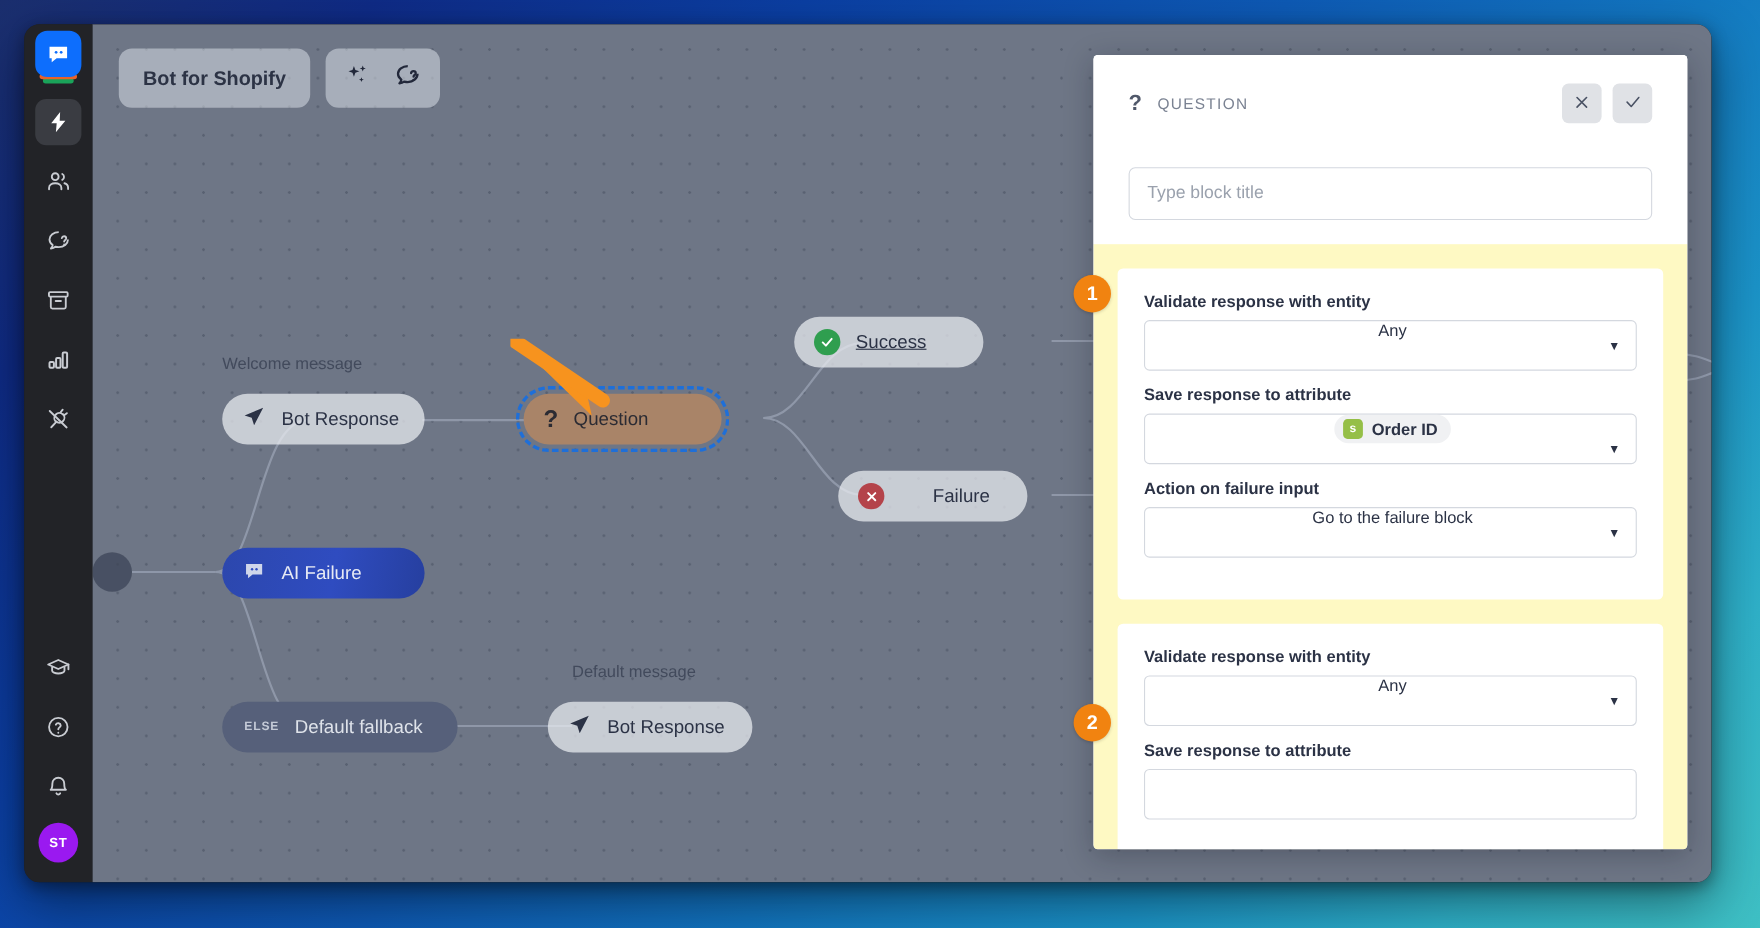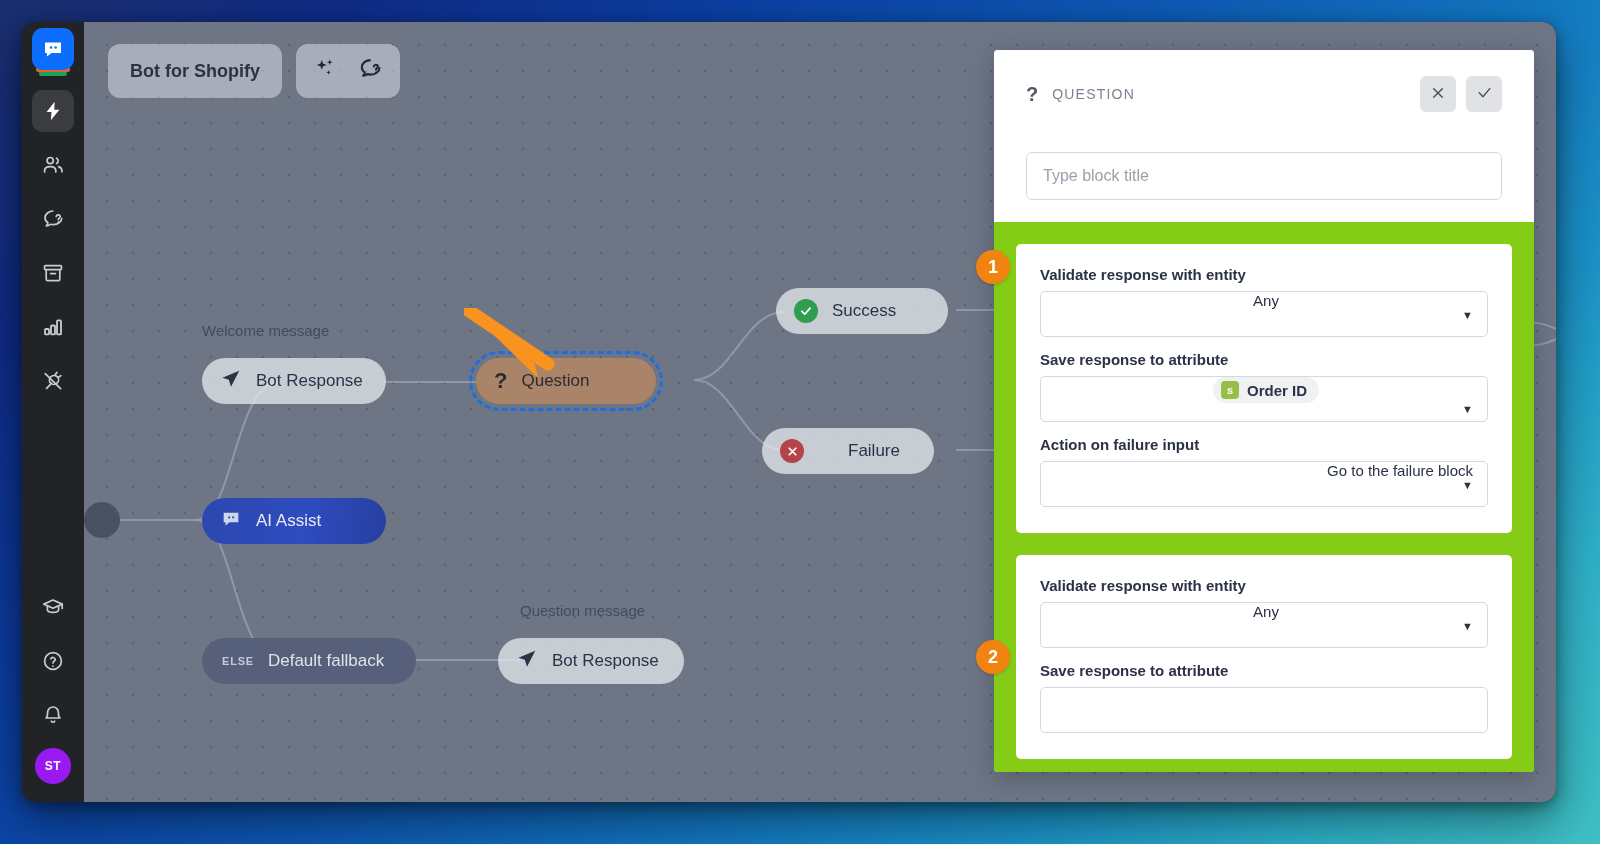--- a/index.html
+++ b/index.html
@@ -168,21 +168,21 @@
   #title-input {
     width: 100%; height: 48px;
     border: 1px solid #d4d8df; border-radius: 6px;
     padding: 0 16px; font-size: 16px; color: #2b3245;
     font-family: "Liberation Sans", sans-serif;
     outline: none; background: #fff; margin-top: 22px;
   }
   #title-input::placeholder { color: #9aa1ad; }
   #panel-body {
     flex: 1 1 auto;
-    background: #84cc16;
+    background: #fef9c3;
     padding: 0 22px 0 22px;
     overflow: hidden;
     position: relative;
   }
   .card {
     background: #fff;
     border-radius: 5px;
     padding: 22px 24px 26px;
     margin-bottom: 22px;
   }
@@ -194,21 +194,21 @@
     height: 46px; border: 1px solid #d4d8df; border-radius: 5px;
     background: #fff;
     display: flex; align-items: center;
     padding: 0 14px 0 18px;
     font-size: 15px; color: #2b3245;
     margin-bottom: 14px;
     cursor: pointer;
     flex-direction: column;
   }
   .select-box .caret { margin-left: auto; color: #2b3245; font-size: 11px; }
-  .select-box:last-child { margin-bottom: 0; align-items: flex-end; }
+  .select-box:last-child { margin-bottom: 12px; }
   .attr-pill {
     display: inline-flex; align-items: center; gap: 8px;
     background: #f0f1f3; border-radius: 14px;
     padding: 4px 12px 4px 8px;
     font-weight: bold; font-size: 15px; color: #2b3245;
   }
   .shopify-ico {
     width: 18px; height: 18px; border-radius: 4px;
     background: #95bf47;
     display: flex; align-items: center; justify-content: center;
@@ -402,21 +402,21 @@
       <span>Question</span>
     </div>
 
     <div id="pointer-arrow">
       <svg width="120" height="80" viewBox="0 0 120 80">
         <path d="M6 4 L88 58 L70 52 L74 70 Z" fill="#f7931e"></path>
         <path d="M4 2 L84 56" stroke="#f7931e" stroke-width="13" stroke-linecap="round"></path>
       </svg>
     </div>
 
-    <div class="node light" style="left:692px; top:266px; width:172px;">
+    <div class="node light" style="left:638px; top:266px; width:172px;text-decoration:underline;">
       <span class="badge-ico ok">
         <svg width="14" height="14" viewBox="0 0 24 24" fill="none" stroke="#fff" stroke-width="3" stroke-linecap="round" stroke-linejoin="round">
             <path d="M5 12.5 10 17.5 19 7"></path>
           </svg>
       </span>
       <span>Success</span>
     </div>
 
     <div class="node light" style="left:678px; top:406px; width:172px;gap:44px;">
       <span class="badge-ico fail">
@@ -428,29 +428,29 @@
     </div>
 
     <div class="node blue" style="left:118px; top:476px; width:184px;">
       <span>
         <svg width="22" height="22" viewBox="0 0 24 24" fill="none">
           <path d="M4 5.2h16v10.4h-9.5L6 19.2v-3.6H4z" fill="#cfd6ea"></path>
           <circle cx="10" cy="10.3" r="1.2" fill="#2f4cc0"></circle>
           <circle cx="14.4" cy="10.3" r="1.2" fill="#2f4cc0"></circle>
         </svg>
       </span>
-      <span>AI Assist</span>
+      <span>AI Failure</span>
     </div>
 
     <div class="node dark" style="left:118px; top:616px; width:214px; padding-left:20px;">
       <span class="else-tag">ELSE</span>
       <span>Default fallback</span>
     </div>
 
-    <div class="node-label" style="left:436px; top:580px;">Question message</div>
+    <div class="node-label" style="left:436px; top:580px;">Default message</div>
     <div class="node light" style="left:414px; top:616px; width:186px;">
       <span>
         <svg width="22" height="22" viewBox="0 0 24 24" fill="currentColor">
             <path d="M21 3 2.6 10.6l7 2.3 2.4 7.5z"></path>
           </svg>
       </span>
       <span>Bot Response</span>
     </div>
 
     <div id="settings-panel">

